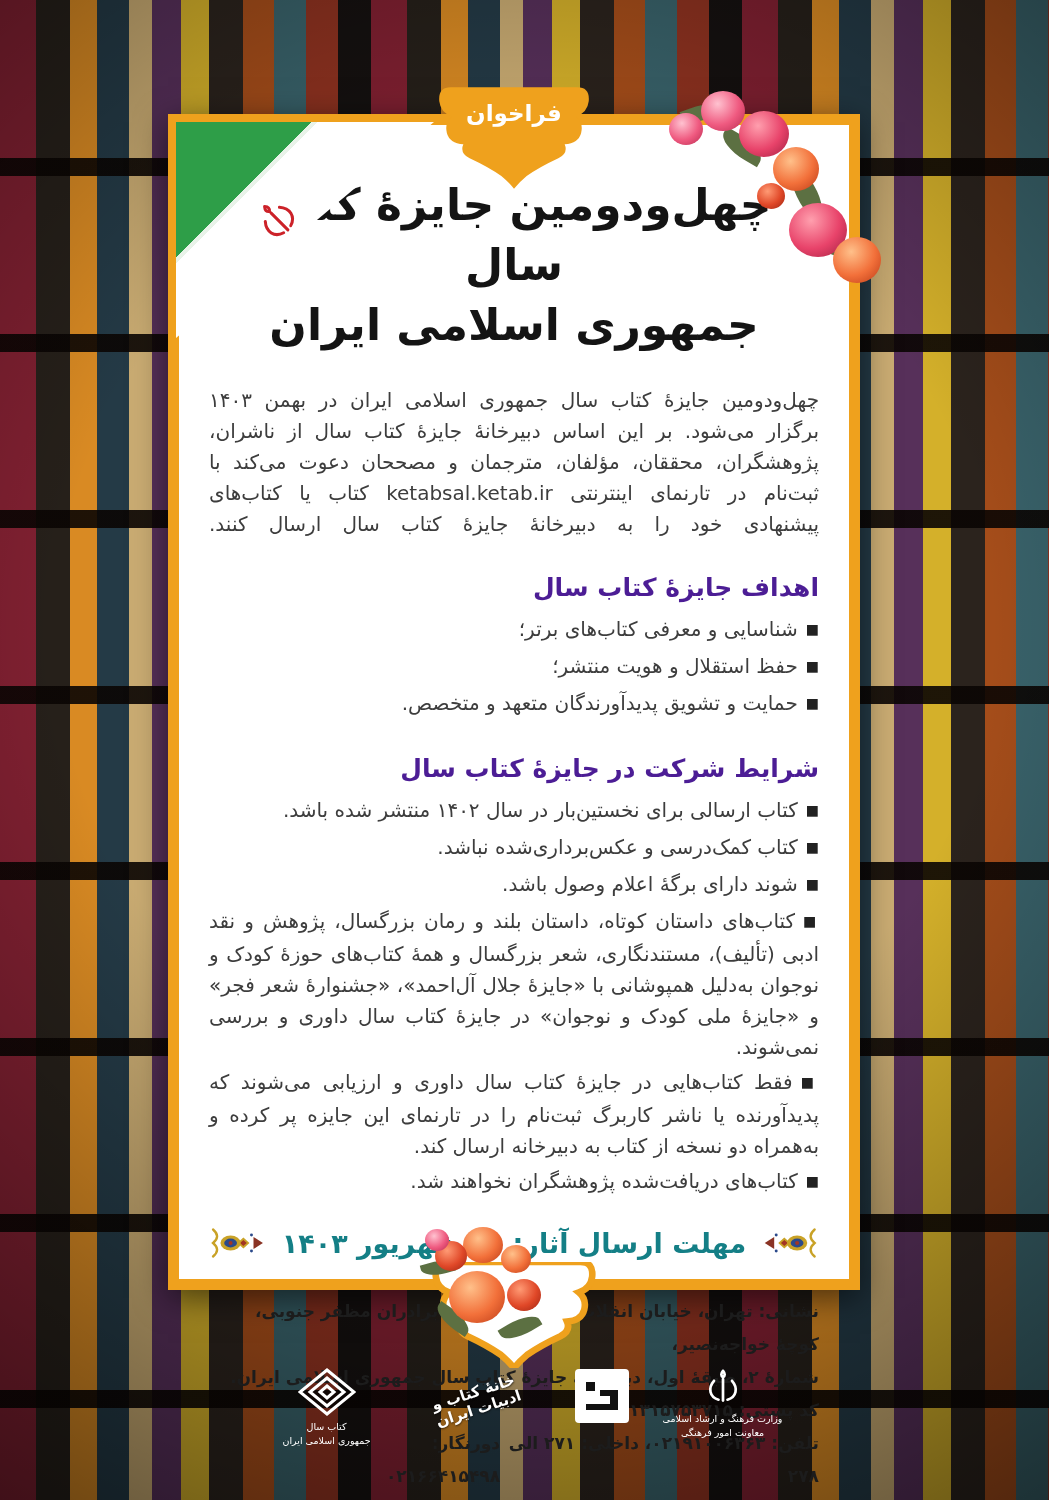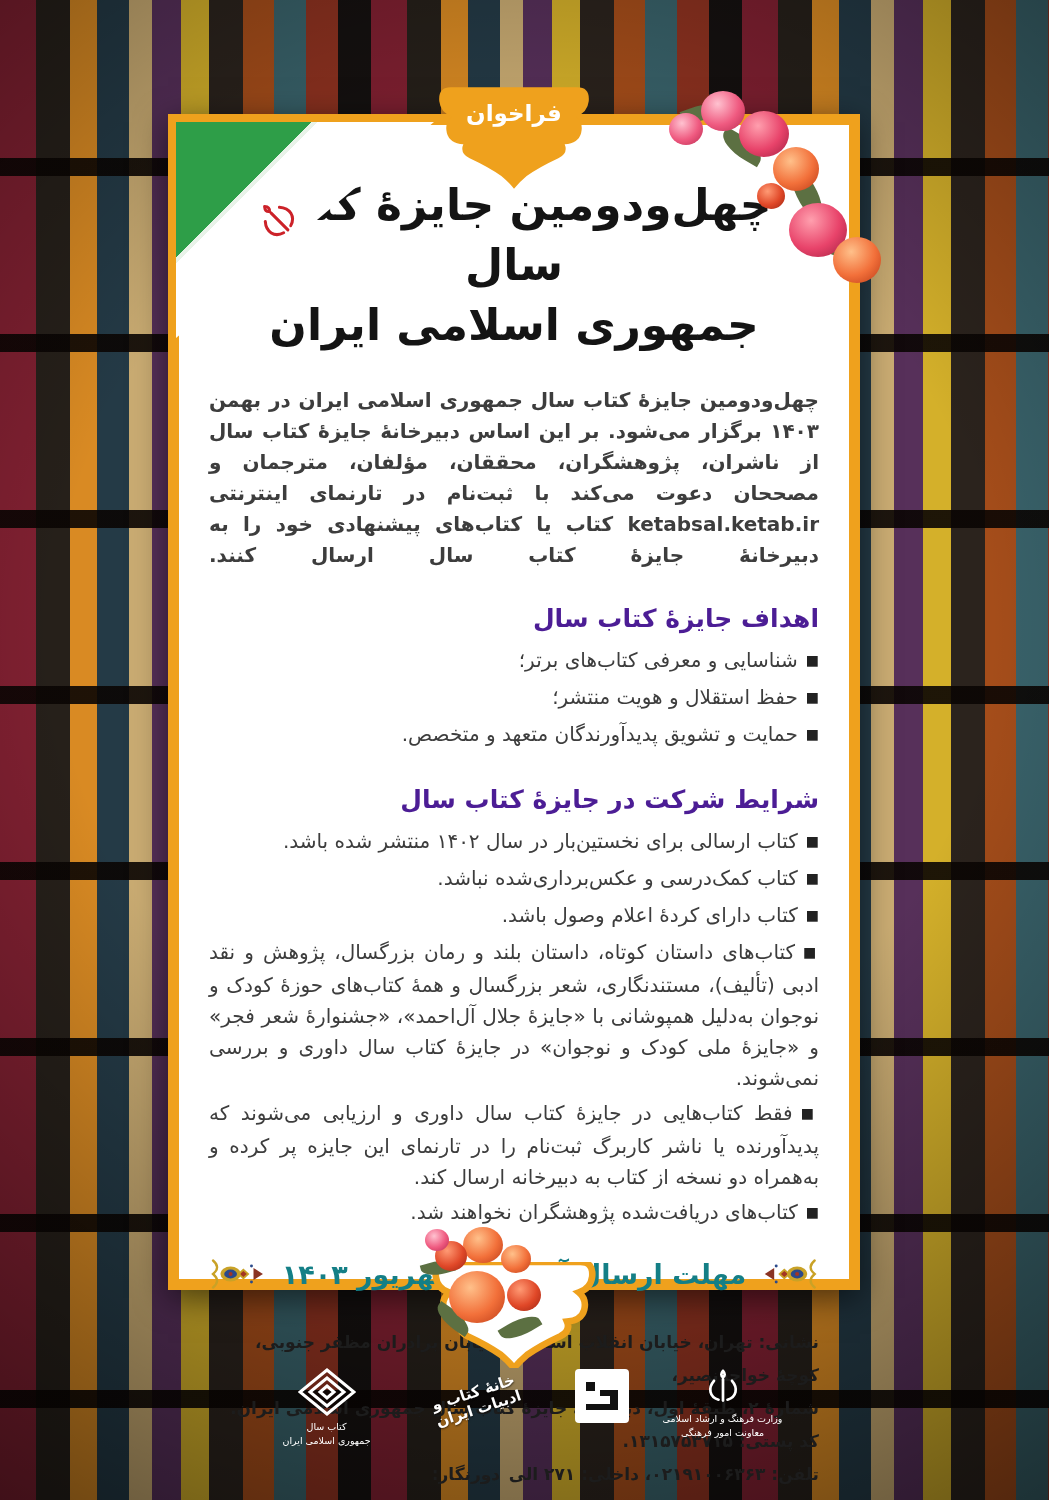--- a/index.html
+++ b/index.html
@@ -51,21 +51,21 @@
   .r-pink {background:radial-gradient(circle at 38% 32%,#ffc2d0,#ef5a80 55%,#b82a50 100%);}
   .r-rose {background:radial-gradient(circle at 38% 32%,#ff9fae,#e8436a 55%,#a01f40 100%);}
   .r-orange{background:radial-gradient(circle at 38% 32%,#ffc08a,#f2703a 55%,#bb3a16 100%);}
   .r-red  {background:radial-gradient(circle at 38% 32%,#ff9a74,#e04828 55%,#9c2412 100%);}
   .flowers-tr{position:absolute;top:-38px;right:-52px;width:240px;height:200px;z-index:7;}
   .bouquet{position:absolute;bottom:-88px;left:50%;transform:translateX(-66%);width:150px;height:140px;z-index:9;}
   
   .notch{position:absolute;bottom:-89px;left:50%;transform:translateX(-50%);width:244px;height:106px;z-index:8;}
   
   .title{margin:50px 0 0 0;text-align:center;color:#141414;font-weight:bold;font-size:44px;line-height:60px;letter-spacing:-1px;}
-  .intro{margin:30px 0 0 0;font-size:20px;line-height:31px;text-align:justify;text-align-last:justify;font-weight:bold;}
+  .intro{margin:30px 0 0 0;font-size:20px;line-height:31px;text-align:justify;text-align-last:justify;}
   .section-heading{margin:32px 0 0 0;color:#4c1d95;font-weight:bold;font-size:25px;line-height:32px;}
   .plist{margin:10px 0 0 0;padding:0;list-style:none;font-size:20px;line-height:31px;}
   .plist li{margin:4px 0;text-align:justify;}
   .plist li::before{content:"\25A0";font-size:0.7em;margin-inline-end:8px;position:relative;top:-2px;color:#222;}
   .deadline-row{margin-top:22px;display:flex;align-items:center;justify-content:center;gap:12px;}
   .deadline-text{color:#147f86;font-weight:bold;font-size:27px;white-space:nowrap;}
   .contact{margin-top:30px;font-size:17px;line-height:33px;color:#1c1c1c;font-weight:bold;}
   .contact-row{display:flex;justify-content:space-between;padding-left:118px;}
   
   .footer-logos{
@@ -147,21 +147,21 @@
     <ul class="plist">
       <li>شناسایی و معرفی کتاب‌های برتر؛</li>
       <li>حفظ استقلال و هویت منتشر؛</li>
       <li>حمایت و تشویق پدیدآورندگان متعهد و متخصص.</li>
     </ul>
 
     <h2 class="section-heading">شرایط شرکت در جایزهٔ کتاب سال</h2>
     <ul class="plist">
       <li>کتاب ارسالی برای نخستین‌بار در سال ۱۴۰۲ منتشر شده باشد.</li>
       <li>کتاب کمک‌درسی و عکس‌برداری‌شده نباشد.</li>
-      <li>کتاب دارای کردهٔ اعلام وصول باشد.</li>
+      <li>شوند دارای برگهٔ اعلام وصول باشد.</li>
       <li>کتاب‌های داستان کوتاه، داستان بلند و رمان بزرگسال، پژوهش و نقد ادبی (تألیف)، مستندنگاری، شعر بزرگسال و همهٔ کتاب‌های حوزهٔ کودک و نوجوان به‌دلیل همپوشانی با «جایزهٔ جلال آل‌احمد»، «جشنوارهٔ شعر فجر» و «جایزهٔ ملی کودک و نوجوان» در جایزهٔ کتاب سال داوری و بررسی نمی‌شوند.</li>
       <li>فقط کتاب‌هایی در جایزهٔ کتاب سال داوری و ارزیابی می‌شوند که پدیدآورنده یا ناشر کاربرگ ثبت‌نام را در تارنمای این جایزه پر کرده و به‌همراه دو نسخه از کتاب به دبیرخانه ارسال کند.</li>
       <li>کتاب‌های دریافت‌شده پژوهشگران نخواهند شد.</li>
     </ul>
 
     <div class="deadline-row">
       <svg width="88" height="44" viewBox="0 0 90 44">
         <g>
           <path d="M10,22 l14,-9 v18 z" fill="#8a3324"></path>
           <path d="M30,22 l9,-8 9,8 -9,8 z" fill="#c9a227"></path>

